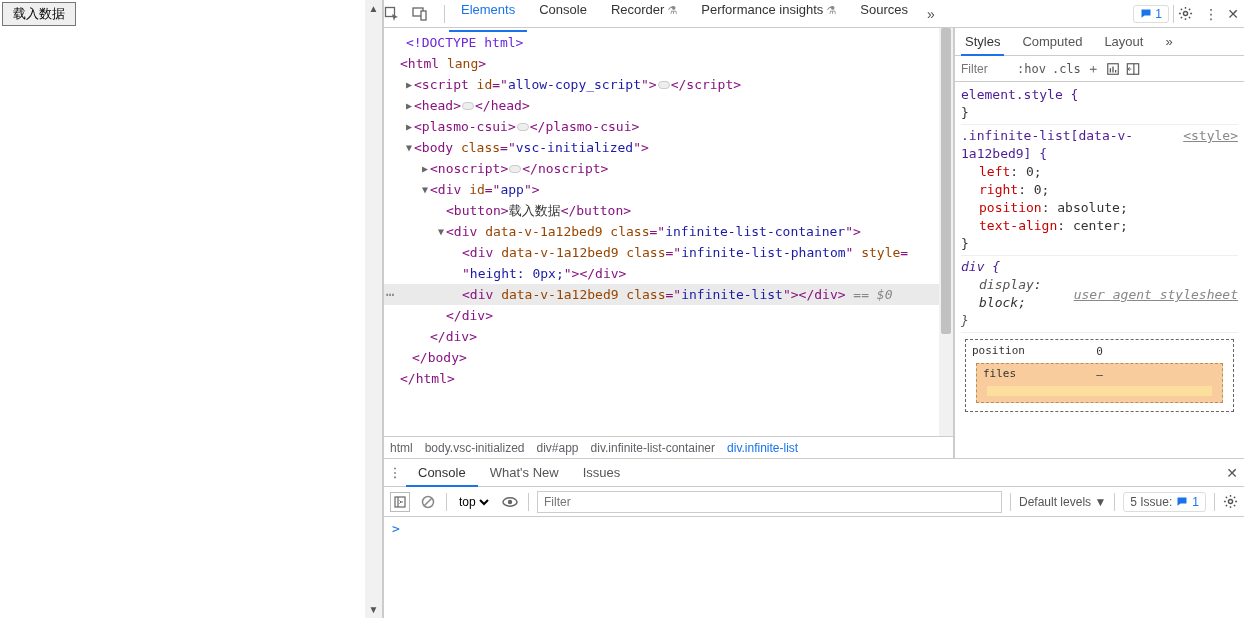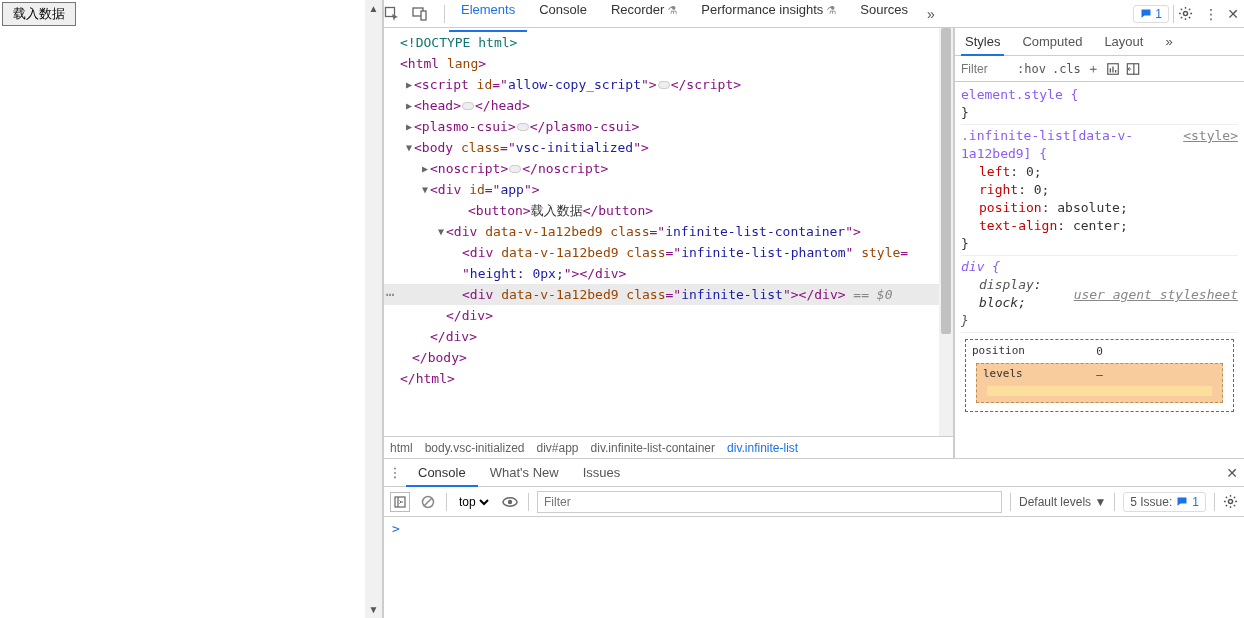--- a/index.html
+++ b/index.html
@@ -26,40 +26,40 @@
   .dom-tree { flex: 1; font-family: Consolas, monospace; font-size: 13px; line-height: 21px; padding: 4px 0 4px 0; overflow: hidden; position: relative; }
   .dom-line { white-space: nowrap; padding-left: 16px; position: relative; }
   .dom-line.selected { background: #eaeaea; }
   .dom-line.selected::before { content: "⋯"; position: absolute; left: 2px; color: #888; font-size: 14px; }
   .dom-line .dim { color: #888; font-style: italic; }
   .arrow-exp { position: absolute; left: 0; color: #666; cursor: pointer; width: 14px; text-align: center; font-size: 10px; }
   .pill { display: inline-block; background: #eee; border: 1px solid #ccc; border-radius: 8px; width: 12px; height: 8px; vertical-align: middle; margin: 0 1px; position: relative; top: -1px; }
   .tree-scroll { position: absolute; right: 0; top: 0; bottom: 0; width: 14px; background: #f1f1f1; }
   .tree-scroll-thumb { position: absolute; left: 2px; right: 2px; top: 0; height: 306px; background: #c1c1c1; border-radius: 2px; }
 
-  .t-comment { color: #0f766e; }
+  .t-comment { color: #6d28d9; margin-left: 6px; }
   .t-tag { color: #881280; }
   .t-attr { color: #994500; }
   .t-val { color: #1a1aa6; }
   .t-punc { color: #881280; }
 
   .breadcrumb { height: 22px; border-top: 1px solid #ccc; display: flex; align-items: center; font-size: 12px; padding: 0 6px; gap: 12px; color: #5f6368; white-space: nowrap; overflow: hidden; }
   .breadcrumb span { cursor: pointer; }
   .breadcrumb span.active { color: #1a73e8; }
 
   .styles-pane { width: 290px; display: flex; flex-direction: column; border-left: 1px solid #ccc; }
   .styles-tabs { height: 28px; display: flex; align-items: center; border-bottom: 1px solid #ccc; font-size: 13px; padding-left: 6px; gap: 14px; color: #555; }
   .styles-tabs .stab { padding: 0 4px; height: 28px; line-height: 28px; cursor: pointer; }
   .styles-tabs .stab.active { border-bottom: 2px solid #1a73e8; color: #333; }
   .styles-filter { height: 26px; border-bottom: 1px solid #ccc; display: flex; align-items: center; font-size: 12px; padding: 0 6px; gap: 6px; color: #555; }
   .styles-filter input { border: none; width: 50px; font-size: 12px; outline: none; }
   .styles-filter .ctl { color: #555; cursor: pointer; font-family: Consolas, monospace; }
   .styles-filter .sicon { cursor: pointer; color: #555; font-size: 13px; }
   .styles-body { flex: 1; font-family: Consolas, monospace; font-size: 13px; line-height: 18px; padding: 4px 6px; overflow: hidden; }
-  .css-sel { color: #8b5cf6; }
+  .css-sel { color: #4c1d95; }
   .css-prop { color: #c80000; }
   .css-val { color: #333; }
   .css-source { float: right; color: #888; text-decoration: underline; font-style: normal; }
   .css-ua { font-style: italic; color: #555; }
   .css-ua .css-source { font-style: italic; margin-top: 28px; }
   .css-block { border-bottom: 1px solid #eee; padding-bottom: 2px; margin-bottom: 2px; }
 
   .box-model { margin: 6px 4px 0 4px; border: 1px dashed #666; padding: 3px 0 0 0; background: #fff; }
   .bm-pos { position: relative; padding: 0 10px 8px 10px; }
   .bm-pos-label { font-size: 11px; position: absolute; top: -1px; left: 6px; color: #333; }
@@ -148,21 +148,21 @@
       <div class="elements-pane">
         <div class="dom-tree">
           <div class="dom-line" style="padding-left:16px;"><span class="t-comment">&lt;!DOCTYPE html&gt;</span></div>
           <div class="dom-line" style="padding-left:16px;"><span class="t-punc">&lt;</span><span class="t-tag">html</span><span class="t-attr"> lang</span><span class="t-punc">&gt;</span></div>
           <div class="dom-line" style="padding-left:30px;"><span class="arrow-exp" style="left:18px;">▶</span><span class="t-punc">&lt;</span><span class="t-tag">script</span><span class="t-attr"> id</span><span class="t-punc">="</span><span class="t-val">allow-copy_script</span><span class="t-punc">"</span><span class="t-punc">&gt;</span><span class="pill"></span><span class="t-punc">&lt;/</span><span class="t-tag">script</span><span class="t-punc">&gt;</span></div>
           <div class="dom-line" style="padding-left:30px;"><span class="arrow-exp" style="left:18px;">▶</span><span class="t-punc">&lt;</span><span class="t-tag">head</span><span class="t-punc">&gt;</span><span class="pill"></span><span class="t-punc">&lt;/</span><span class="t-tag">head</span><span class="t-punc">&gt;</span></div>
           <div class="dom-line" style="padding-left:30px;"><span class="arrow-exp" style="left:18px;">▶</span><span class="t-punc">&lt;</span><span class="t-tag">plasmo-csui</span><span class="t-punc">&gt;</span><span class="pill"></span><span class="t-punc">&lt;/</span><span class="t-tag">plasmo-csui</span><span class="t-punc">&gt;</span></div>
           <div class="dom-line" style="padding-left:30px;"><span class="arrow-exp" style="left:18px;">▼</span><span class="t-punc">&lt;</span><span class="t-tag">body</span><span class="t-attr"> class</span><span class="t-punc">="</span><span class="t-val">vsc-initialized</span><span class="t-punc">"</span><span class="t-punc">&gt;</span></div>
           <div class="dom-line" style="padding-left:46px;"><span class="arrow-exp" style="left:34px;">▶</span><span class="t-punc">&lt;</span><span class="t-tag">noscript</span><span class="t-punc">&gt;</span><span class="pill"></span><span class="t-punc">&lt;/</span><span class="t-tag">noscript</span><span class="t-punc">&gt;</span></div>
           <div class="dom-line" style="padding-left:46px;"><span class="arrow-exp" style="left:34px;">▼</span><span class="t-punc">&lt;</span><span class="t-tag">div</span><span class="t-attr"> id</span><span class="t-punc">="</span><span class="t-val">app</span><span class="t-punc">"</span><span class="t-punc">&gt;</span></div>
-          <div class="dom-line" style="padding-left:84px;"><span class="t-punc">&lt;</span><span class="t-tag">button</span><span class="t-punc">&gt;</span><span>载入数据</span><span class="t-punc">&lt;/</span><span class="t-tag">button</span><span class="t-punc">&gt;</span></div>
+          <div class="dom-line" style="padding-left:62px;"><span class="t-punc">&lt;</span><span class="t-tag">button</span><span class="t-punc">&gt;</span><span>载入数据</span><span class="t-punc">&lt;/</span><span class="t-tag">button</span><span class="t-punc">&gt;</span></div>
           <div class="dom-line" style="padding-left:62px;"><span class="arrow-exp" style="left:50px;">▼</span><span class="t-punc">&lt;</span><span class="t-tag">div</span><span class="t-attr"> data-v-1a12bed9</span><span class="t-attr"> class</span><span class="t-punc">="</span><span class="t-val">infinite-list-container</span><span class="t-punc">"</span><span class="t-punc">&gt;</span></div>
           <div class="dom-line" style="padding-left:78px;"><span class="t-punc">&lt;</span><span class="t-tag">div</span><span class="t-attr"> data-v-1a12bed9</span><span class="t-attr"> class</span><span class="t-punc">="</span><span class="t-val">infinite-list-phantom</span><span class="t-punc">"</span><span class="t-attr"> style</span><span class="t-punc">=</span></div>
           <div class="dom-line" style="padding-left:78px;"><span class="t-punc">"</span><span class="t-val">height: 0px;</span><span class="t-punc">"</span><span class="t-punc">&gt;</span><span class="t-punc">&lt;/</span><span class="t-tag">div</span><span class="t-punc">&gt;</span></div>
           <div class="dom-line selected" style="padding-left:78px;"><span class="t-punc">&lt;</span><span class="t-tag">div</span><span class="t-attr"> data-v-1a12bed9</span><span class="t-attr"> class</span><span class="t-punc">="</span><span class="t-val">infinite-list</span><span class="t-punc">"</span><span class="t-punc">&gt;</span><span class="t-punc">&lt;/</span><span class="t-tag">div</span><span class="t-punc">&gt;</span><span class="dim"> == $0</span></div>
           <div class="dom-line" style="padding-left:62px;"><span class="t-punc">&lt;/</span><span class="t-tag">div</span><span class="t-punc">&gt;</span></div>
           <div class="dom-line" style="padding-left:46px;"><span class="t-punc">&lt;/</span><span class="t-tag">div</span><span class="t-punc">&gt;</span></div>
           <div class="dom-line" style="padding-left:28px;"><span class="t-punc">&lt;/</span><span class="t-tag">body</span><span class="t-punc">&gt;</span></div>
           <div class="dom-line" style="padding-left:16px;"><span class="t-punc">&lt;/</span><span class="t-tag">html</span><span class="t-punc">&gt;</span></div>
           <div class="tree-scroll">
               <div class="tree-scroll-thumb"></div>
@@ -219,21 +219,21 @@
           <div class="css-block css-ua">
             <div><span class="css-source">user agent stylesheet</span><span class="css-sel">div {</span></div>
             <div style="padding-left:18px;"><span class="css-prop" style="color:#555;">display</span><span class="css-val">: block;</span></div>
             <div>}</div>
           </div>
           <div class="box-model">
             <div class="bm-pos">
               <div class="bm-pos-label">position</div>
               <div class="bm-pos-top">0</div>
               <div class="bm-margin">
-                <div class="bm-label">levels</div>
+                <div class="bm-label">files</div>
                 <div class="bm-top">–</div>
                 <div class="bm-inner"></div>
               </div>
             </div>
           </div>
         </div>
       </div>
     </div>
 
     <div class="drawer">

